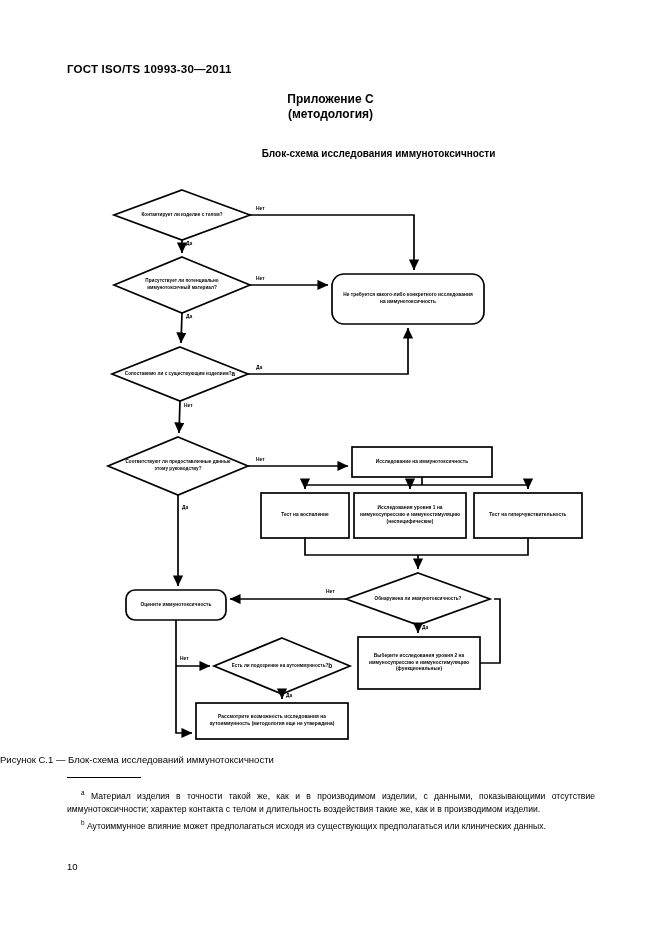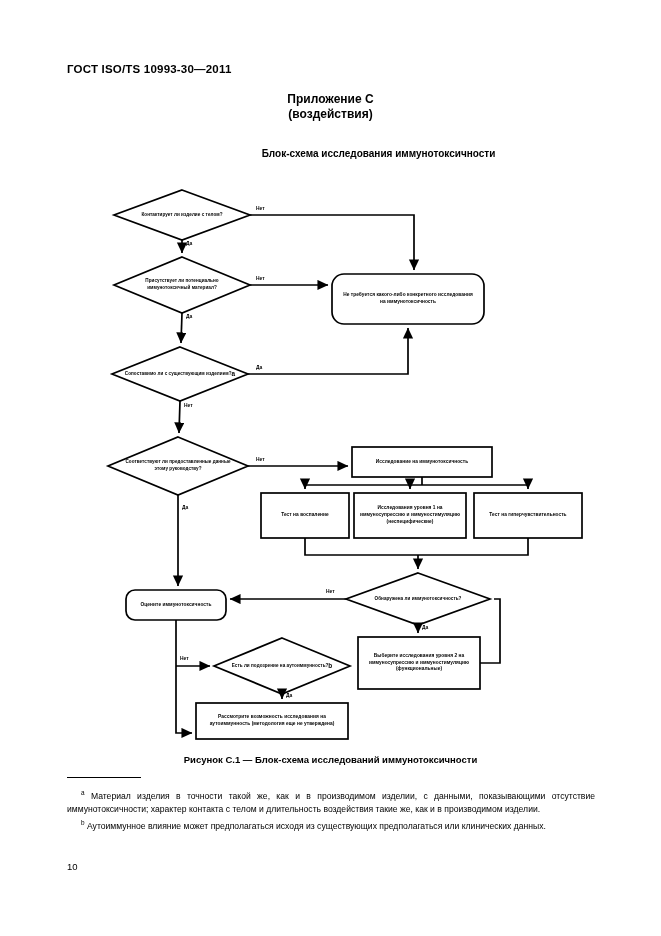--- a/index.html
+++ b/index.html
@@ -17,40 +17,40 @@
 
   #flow{position:absolute;left:0;top:175px;width:661px;height:575px;}
   #flow svg{position:absolute;left:0;top:0;}
 
   .nodetext{position:absolute;display:flex;align-items:center;justify-content:center;
             text-align:center;font-size:4.6px;font-weight:bold;line-height:1.45;
             letter-spacing:.05px;pointer-events:none;}
   .nodetext.box{font-size:4.8px;}
   .edgelabel{position:absolute;font-size:4.9px;font-weight:bold;}
 
-  #fig-caption{position:absolute;left:0;top:754px;width:661px;text-align:center;font-size:9.5px;font-weight:bold;}
+  #fig-caption{position:absolute;left:0;top:754px;width:661px;text-align:left;font-size:9.5px;}
 
   #footnotes{position:absolute;left:67px;top:786px;width:528px;font-size:8.6px;line-height:13.2px;text-align:justify;}
   #footnotes .rule{position:absolute;left:0;top:-9px;width:74px;border-top:1px solid #000;}
   #footnotes p{margin:0;}
   #footnotes .ind{text-indent:14px;}
   sup{font-size:6.4px;vertical-align:super;}
 
   #page-number{position:absolute;left:67px;top:861px;font-size:9.5px;}
 </style>
 </head>
 <body>
 
 <div class="page">
 
   <div id="doc-header">ГОСТ ISO/TS 10993-30—2011</div>
 
   <div id="annex-block">
     <div class="ln">Приложение С</div>
-    <div class="ln">(воздействия)</div>
+    <div class="ln">(методология)</div>
   </div>
 
   <div id="figure-title">Блок-схема исследования иммунотоксичности</div>
 
   <div id="flow">
     <svg width="661" height="575" viewBox="0 0 661 575">
       <defs>
         <marker id="arw" markerWidth="7" markerHeight="7" refX="6.2" refY="3" orient="auto">
           <path d="M0,0 L6.4,3 L0,6 z" fill="#000"></path>
         </marker>

